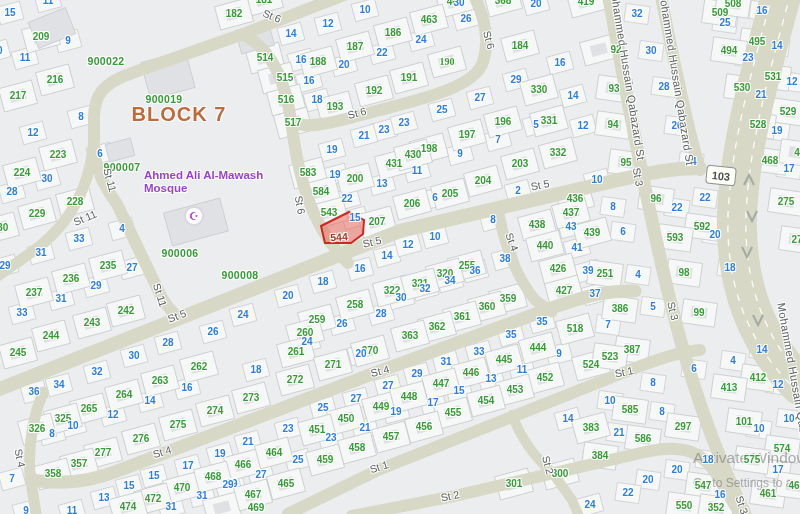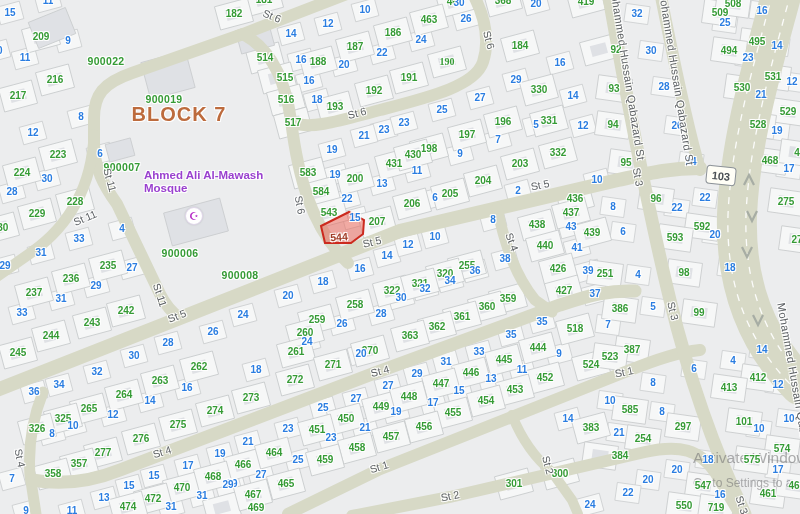--- a/index.html
+++ b/index.html
@@ -685,36 +685,36 @@
       <span class="lbl green" style="left: 471px; top: 373px;">446</span>
       <span class="lbl green" style="left: 441px; top: 384px;">447</span>
       <span class="lbl green" style="left: 409px; top: 397px;">448</span>
       <span class="lbl green" style="left: 545px; top: 378px;">452</span>
       <span class="lbl green" style="left: 515px; top: 390px;">453</span>
       <span class="lbl green" style="left: 486px; top: 401px;">454</span>
       <span class="lbl green" style="left: 453px; top: 413px;">455</span>
       <span class="lbl green" style="left: 424px; top: 427px;">456</span>
       <span class="lbl green" style="left: 591px; top: 365px;">524</span>
       <span class="lbl green" style="left: 591px; top: 428px;">383</span>
-      <span class="lbl green" style="left: 600px; top: 456px; margin-left: 20px;">384</span>
+      <span class="lbl green" style="left: 600px; top: 456px;">384</span>
       <span class="lbl green" style="left: 560px; top: 474px;">300</span>
       <span class="lbl green" style="left: 514px; top: 484px;">301</span>
       <span class="lbl green" style="left: 632px; top: 350px;">387</span>
       <span class="lbl green" style="left: 610px; top: 357px;">523</span>
       <span class="lbl green" style="left: 758px; top: 378px;">412</span>
       <span class="lbl green" style="left: 729px; top: 388px;">413</span>
       <span class="lbl green" style="left: 630px; top: 410px;">585</span>
       <span class="lbl green" style="left: 744px; top: 422px;">101</span>
       <span class="lbl green" style="left: 683px; top: 427px;">297</span>
-      <span class="lbl green" style="left: 643px; top: 439px;">254</span>
+      <span class="lbl green" style="left: 643px; top: 439px;">586</span>
       <span class="lbl green" style="left: 782px; top: 449px;">574</span>
       <span class="lbl green" style="left: 752px; top: 460px;">575</span>
       <span class="lbl green" style="left: 703px; top: 486px;">547</span>
       <span class="lbl green" style="left: 684px; top: 506px;">550</span>
-      <span class="lbl green" style="left: 716px; top: 508px;">719</span>
+      <span class="lbl green" style="left: 716px; top: 508px;">352</span>
       <span class="lbl green" style="left: 768px; top: 494px;">461</span>
       <span class="lbl green" style="left: 794px; top: 486px;">46</span>
       <span class="lbl blue" style="left: 48px; top: 1px;">11</span>
       <span class="lbl blue" style="left: 10px; top: 13px;">15</span>
       <span class="lbl blue" style="left: 68px; top: 41px;">9</span>
       <span class="lbl blue" style="left: 25px; top: 58px;">11</span>
       <span class="lbl blue" style="left: -3px; top: 51px;">10</span>
       <span class="lbl blue" style="left: 81px; top: 117px;">8</span>
       <span class="lbl blue" style="left: 33px; top: 133px;">12</span>
       <span class="lbl blue" style="left: 100px; top: 154px;">6</span>

